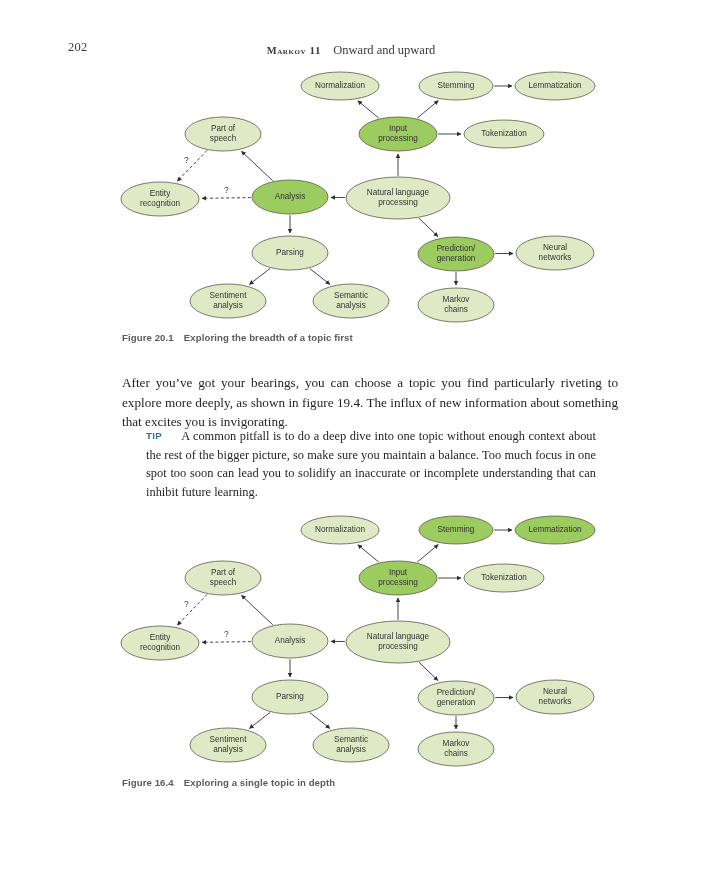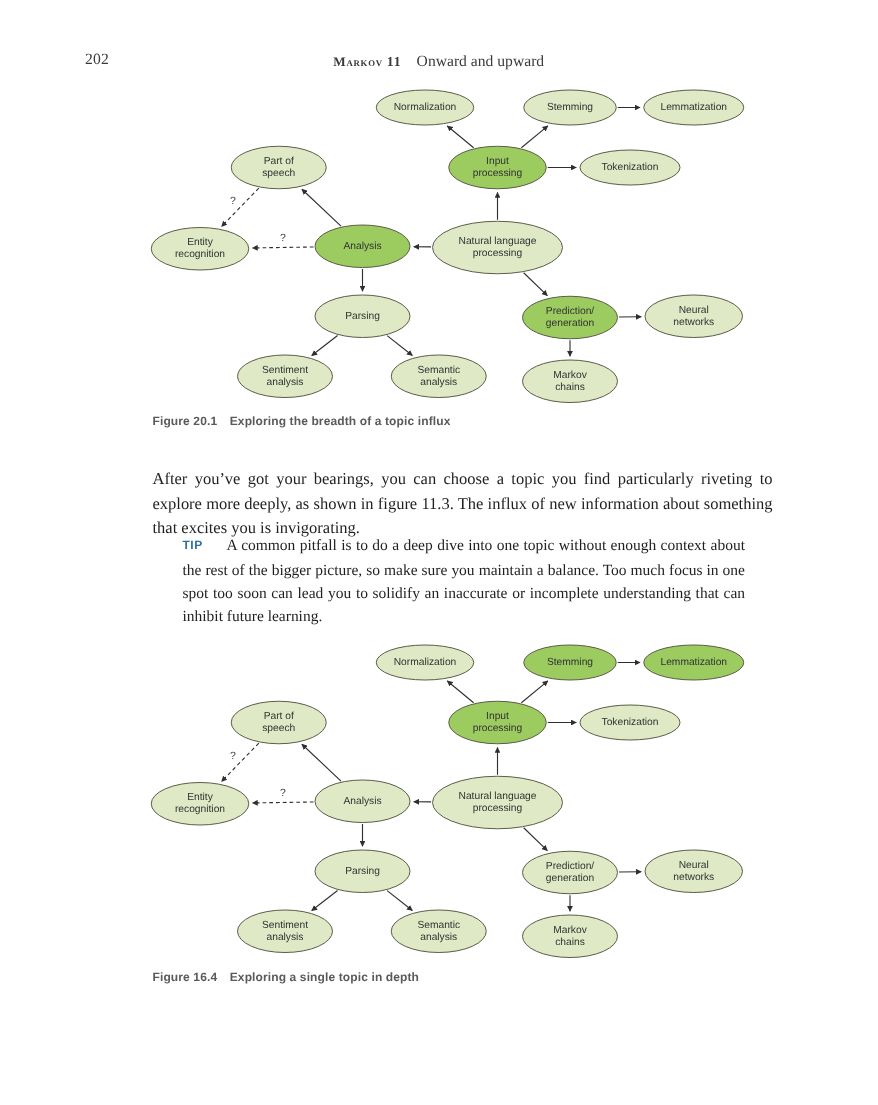--- a/index.html
+++ b/index.html
@@ -255,24 +255,24 @@
         </g>
         <g>
           <ellipse cx="338" cy="243" rx="38" ry="17" fill="#dfe9c5" class="node-shape"></ellipse>
           <text x="338" y="238.20" class="node-label">Markov</text>
           <text x="338" y="247.80" class="node-label">chains</text>
         </g>
       </g>
     </svg>
 </div>
 <div class="caption" id="caption-11-2">
-  <span class="cap-label">Figure 20.1</span><span>Exploring the breadth of a topic influx</span>
-</div>
-
-<p class="para" id="body-paragraph">After you’ve got your bearings, you can choose a topic you find particularly riveting to explore more deeply, as shown in figure 11.3. The influx of new information about something that excites you is invigorating.</p>
+  <span class="cap-label">Figure 20.1</span><span>Exploring the breadth of a topic first</span>
+</div>
+
+<p class="para" id="body-paragraph">After you’ve got your bearings, you can choose a topic you find particularly riveting to explore more deeply, as shown in figure 19.4. The influx of new information about something that excites you is invigorating.</p>
 
 <div class="tip-block">
   <span class="tip-label">TIP</span><span>A common pitfall is to do a deep dive into one topic without enough context about the rest of the bigger picture, so make sure you maintain a balance. Too much focus in one spot too soon can lead you to solidify an inaccurate or incomplete understanding that can inhibit future learning.</span>
 </div>
 
 <div class="figure" id="figure-11-3">
   <svg viewBox="0 0 500 262" width="500" height="262">
       <defs>
         <marker id="arrow-1" viewBox="0 0 10 10" refX="9" refY="5" markerWidth="5.2" markerHeight="5.2" orient="auto-start-reverse">
           <path d="M 0 0 L 10 5 L 0 10 z" fill="#2f2f2f"></path>

